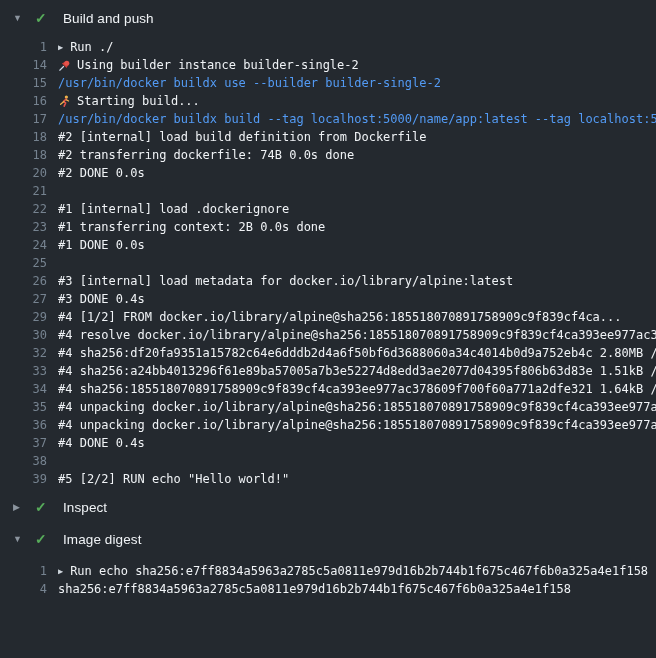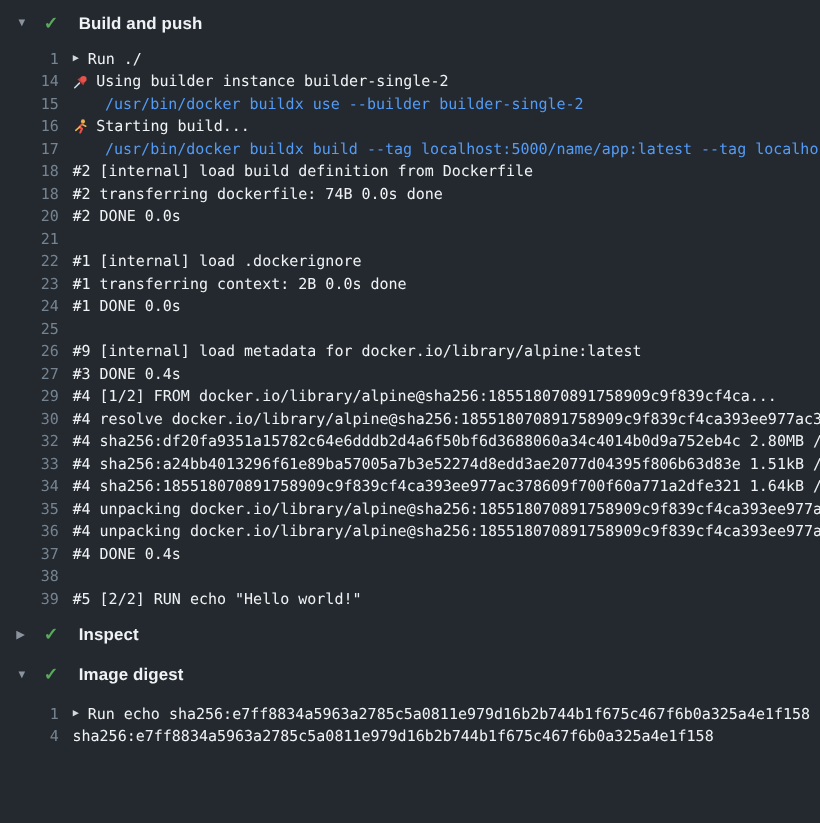--- a/index.html
+++ b/index.html
@@ -14,42 +14,42 @@
   }
   .chev{
     flex:0 0 10px;font-size:9px;line-height:1;
     color:var(--chevron-gray,#768390);margin-right:12px;
   }
   .check{
     flex:0 0 16px;font-size:14px;font-weight:700;line-height:1;
     color:var(--success-green,#57ab5a);margin-right:12px;
   }
   .sec-title{
-    color:var(--header-text,#f0f3f6);font-size:13.5px;font-weight:700;
+    color:var(--header-text,#f0f3f6);font-size:13.5px;font-weight:400;
     letter-spacing:.1px;
   }
   .log-block{
     font-family:"DejaVu Sans Mono","Liberation Mono",monospace;
     font-size:12px;margin:4px 0 3px 0;
   }
   .log-block.last{margin:7px 0 0 0;}
   .row{
     display:flex;height:18px;line-height:18px;
     white-space:pre;overflow:hidden;align-items:center;
   }
   .num{
     flex:0 0 47px;text-align:right;
     color:var(--line-number,#768390);
   }
   .content{
     margin-left:11px;color:var(--log-text,#f0f3f6);
     display:flex;align-items:center;white-space:pre;flex:1 1 auto;min-width:0;overflow:hidden;
   }
   .txt{white-space:pre;}
-  .t-command .txt{color:var(--command-text,#539bf5);margin-left:26px;}
+  .t-command .txt{color:var(--command-text,#539bf5);}
   .marker{
     font-size:8.5px;line-height:1;color:var(--marker-white,#d0d7de);
     margin-right:7px;
   }
   .icon{
     width:13px;height:13px;margin-right:6px;display:inline-flex;
     align-items:center;justify-content:center;flex:0 0 13px;
   }
   .icon svg{display:block;}
 </style>
@@ -77,21 +77,21 @@
             </svg></span><span class="txt">Starting build...</span></span></div>
       <div class="row"><span class="num">17</span><span class="content t-command"><span class="txt">/usr/bin/docker buildx build --tag localhost:5000/name/app:latest --tag localhost:5000</span></span></div>
       <div class="row"><span class="num">18</span><span class="content t-plain"><span class="txt">#2 [internal] load build definition from Dockerfile</span></span></div>
       <div class="row"><span class="num">18</span><span class="content t-plain"><span class="txt">#2 transferring dockerfile: 74B 0.0s done</span></span></div>
       <div class="row"><span class="num">20</span><span class="content t-plain"><span class="txt">#2 DONE 0.0s</span></span></div>
       <div class="row"><span class="num">21</span><span class="content t-plain"><span class="txt"></span></span></div>
       <div class="row"><span class="num">22</span><span class="content t-plain"><span class="txt">#1 [internal] load .dockerignore</span></span></div>
       <div class="row"><span class="num">23</span><span class="content t-plain"><span class="txt">#1 transferring context: 2B 0.0s done</span></span></div>
       <div class="row"><span class="num">24</span><span class="content t-plain"><span class="txt">#1 DONE 0.0s</span></span></div>
       <div class="row"><span class="num">25</span><span class="content t-plain"><span class="txt"></span></span></div>
-      <div class="row"><span class="num">26</span><span class="content t-plain"><span class="txt">#9 [internal] load metadata for docker.io/library/alpine:latest</span></span></div>
+      <div class="row"><span class="num">26</span><span class="content t-plain"><span class="txt">#3 [internal] load metadata for docker.io/library/alpine:latest</span></span></div>
       <div class="row"><span class="num">27</span><span class="content t-plain"><span class="txt">#3 DONE 0.4s</span></span></div>
       <div class="row"><span class="num">29</span><span class="content t-plain"><span class="txt">#4 [1/2] FROM docker.io/library/alpine@sha256:185518070891758909c9f839cf4ca...</span></span></div>
       <div class="row"><span class="num">30</span><span class="content t-plain"><span class="txt">#4 resolve docker.io/library/alpine@sha256:185518070891758909c9f839cf4ca393ee977ac37</span></span></div>
       <div class="row"><span class="num">32</span><span class="content t-plain"><span class="txt">#4 sha256:df20fa9351a15782c64e6dddb2d4a6f50bf6d3688060a34c4014b0d9a752eb4c 2.80MB /</span></span></div>
       <div class="row"><span class="num">33</span><span class="content t-plain"><span class="txt">#4 sha256:a24bb4013296f61e89ba57005a7b3e52274d8edd3ae2077d04395f806b63d83e 1.51kB /</span></span></div>
       <div class="row"><span class="num">34</span><span class="content t-plain"><span class="txt">#4 sha256:185518070891758909c9f839cf4ca393ee977ac378609f700f60a771a2dfe321 1.64kB /</span></span></div>
       <div class="row"><span class="num">35</span><span class="content t-plain"><span class="txt">#4 unpacking docker.io/library/alpine@sha256:185518070891758909c9f839cf4ca393ee977a</span></span></div>
       <div class="row"><span class="num">36</span><span class="content t-plain"><span class="txt">#4 unpacking docker.io/library/alpine@sha256:185518070891758909c9f839cf4ca393ee977a</span></span></div>
       <div class="row"><span class="num">37</span><span class="content t-plain"><span class="txt">#4 DONE 0.4s</span></span></div>
       <div class="row"><span class="num">38</span><span class="content t-plain"><span class="txt"></span></span></div>

